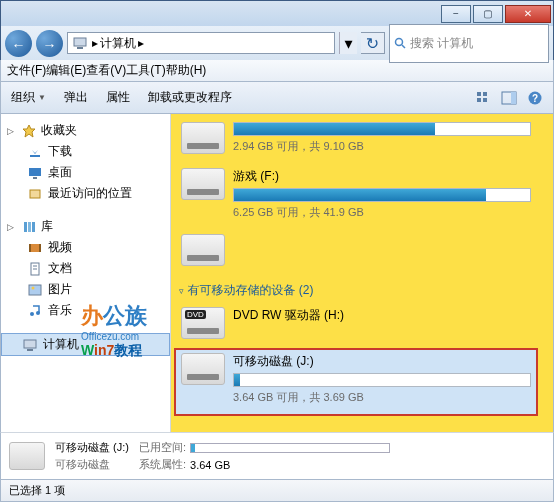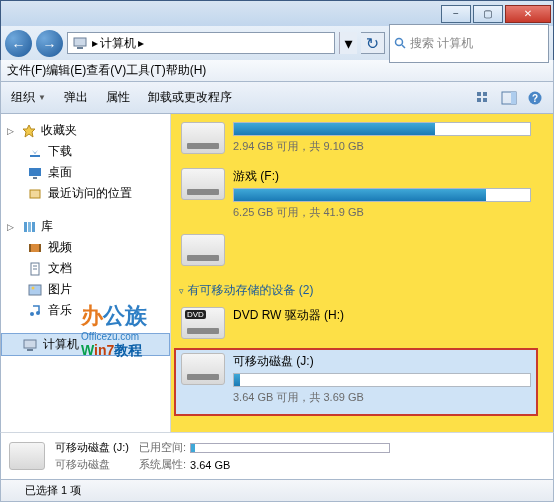--- a/index.html
+++ b/index.html
@@ -58,21 +58,21 @@
 .details { height: 48px; border: 1px solid #a8b8cc; border-top: 1px solid #d0d7e0; display: flex; align-items: center; padding: 4px 8px; gap: 10px; font-size: 11px; }
 .details .big-icon { width: 36px; height: 28px; background: linear-gradient(#f5f5f5, #d8d8d8); border: 1px solid #bbb; border-radius: 3px; }
 .details-mid { display: flex; flex-direction: column; gap: 2px; }
 .details-right { display:flex; flex-direction:column; gap:2px; flex:1; }
 .details-right .row { display:flex; align-items:center; gap:4px; }
 .mini-bar { width: 200px; height: 10px; border:1px solid #aab; background:#fff; }
 .mini-bar-fill { height:100%; width:2%; background:#3fa8d8; }
 .det-label { color: #6b6b6b; }
 
 
-.statusbar { height: 22px; border: 1px solid #a8b8cc; border-top: none; background: linear-gradient(#f5f7fa, #e6ebf2); display: flex; align-items: center; padding: 0 24px; font-size: 11px; }
+.statusbar { height: 22px; border: 1px solid #a8b8cc; border-top: none; background: linear-gradient(#f5f7fa, #e6ebf2); display: flex; align-items: center; padding: 0 8px; font-size: 11px; }
 
 
 .watermark { position: absolute; left: 80px; bottom: 72px; pointer-events: none; }
 .watermark .l1 { font-size: 22px; font-weight: bold; color: #2f7fc5; margin-top: 31px; }
 .watermark .l1 .o { color: #e67a1f; }
 .watermark .l2 { font-size: 10px; color: #2f7fc5; }
 .watermark .l3 { font-size: 14px; font-weight: bold; }
 .watermark .l3 .w { color: #08a04b; }
 .watermark .l3 .n { color: #c2410c; }
 .watermark .l3 .t { color: #0a5fa8; }

